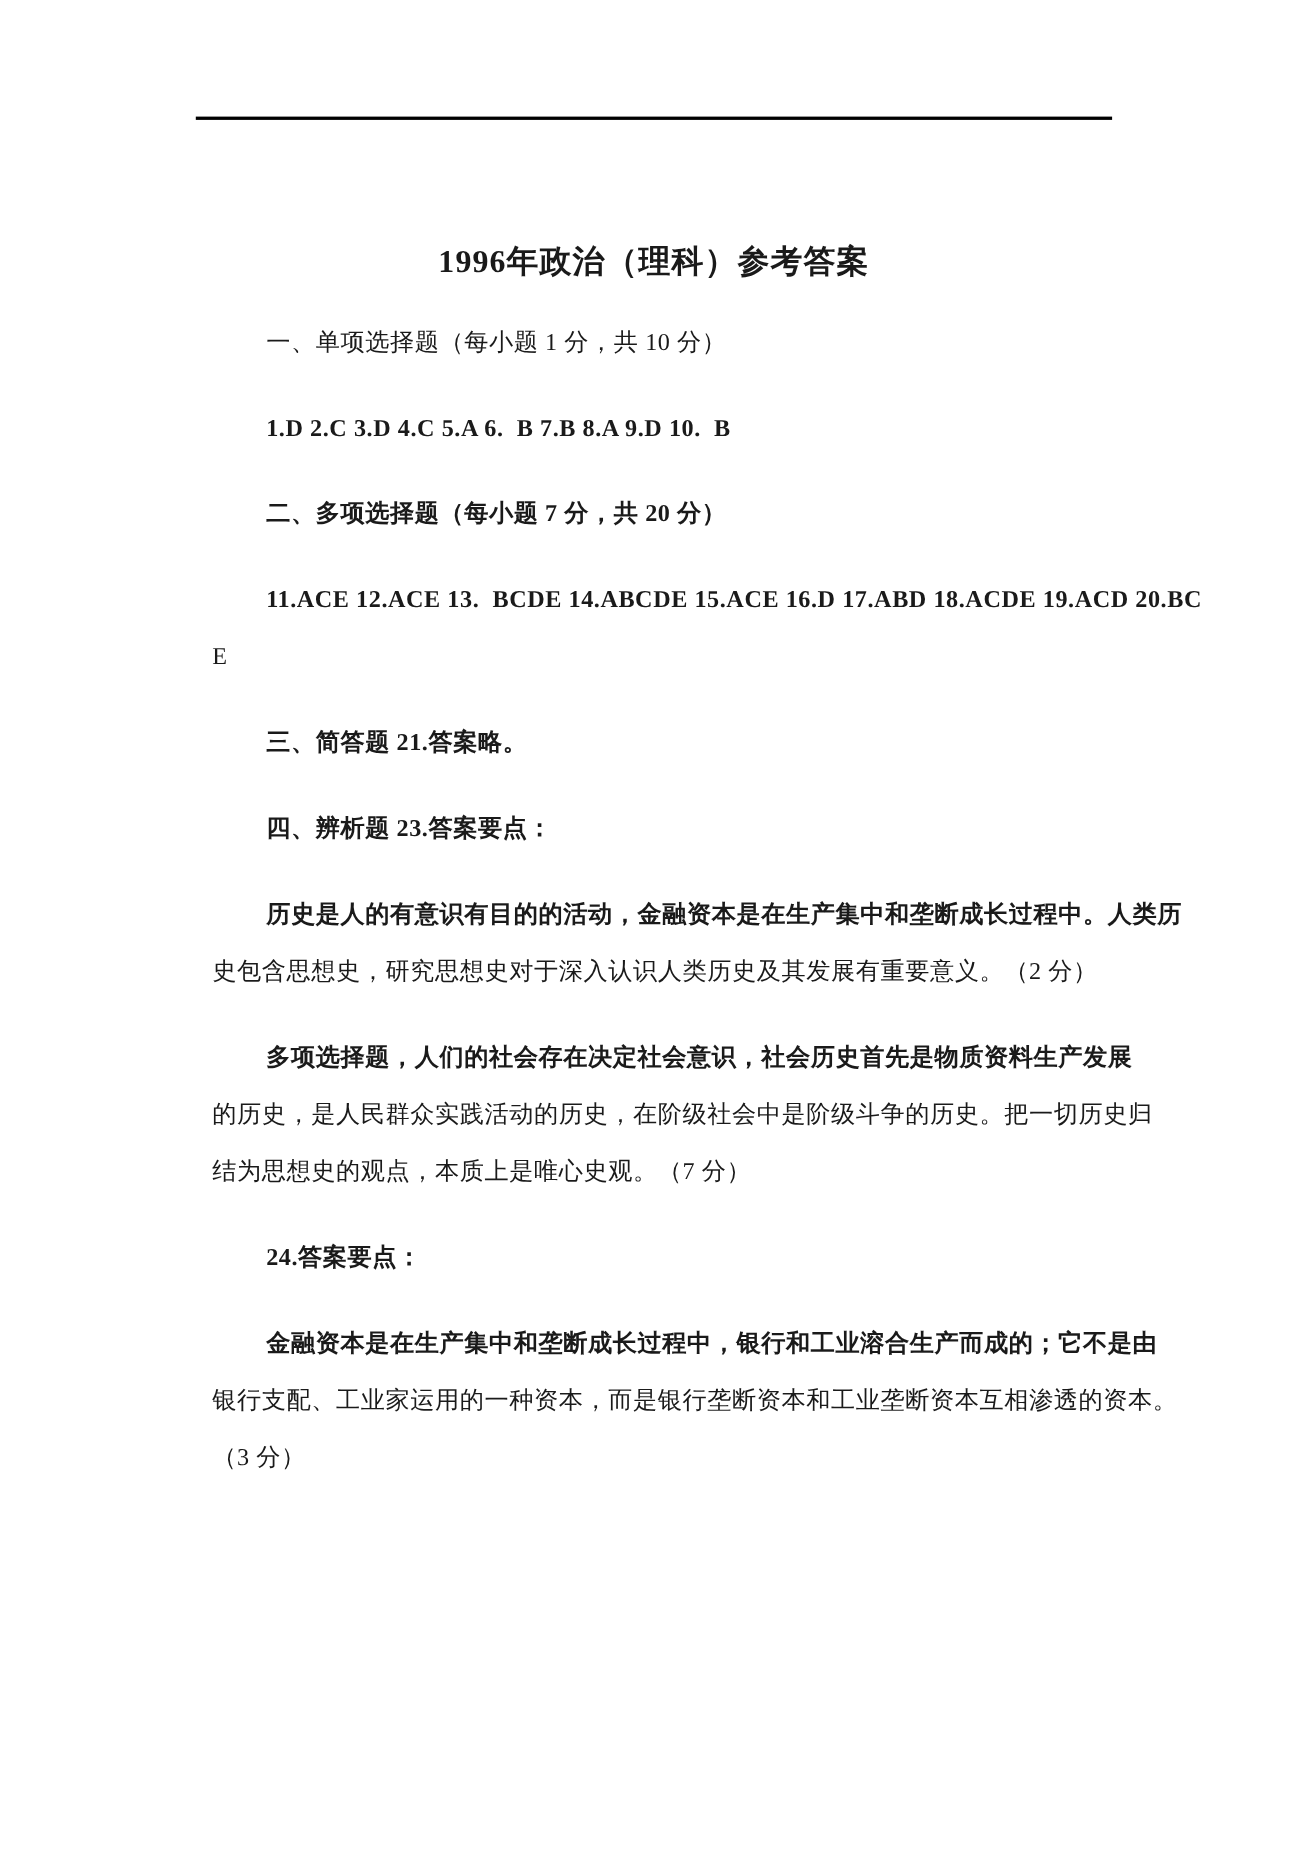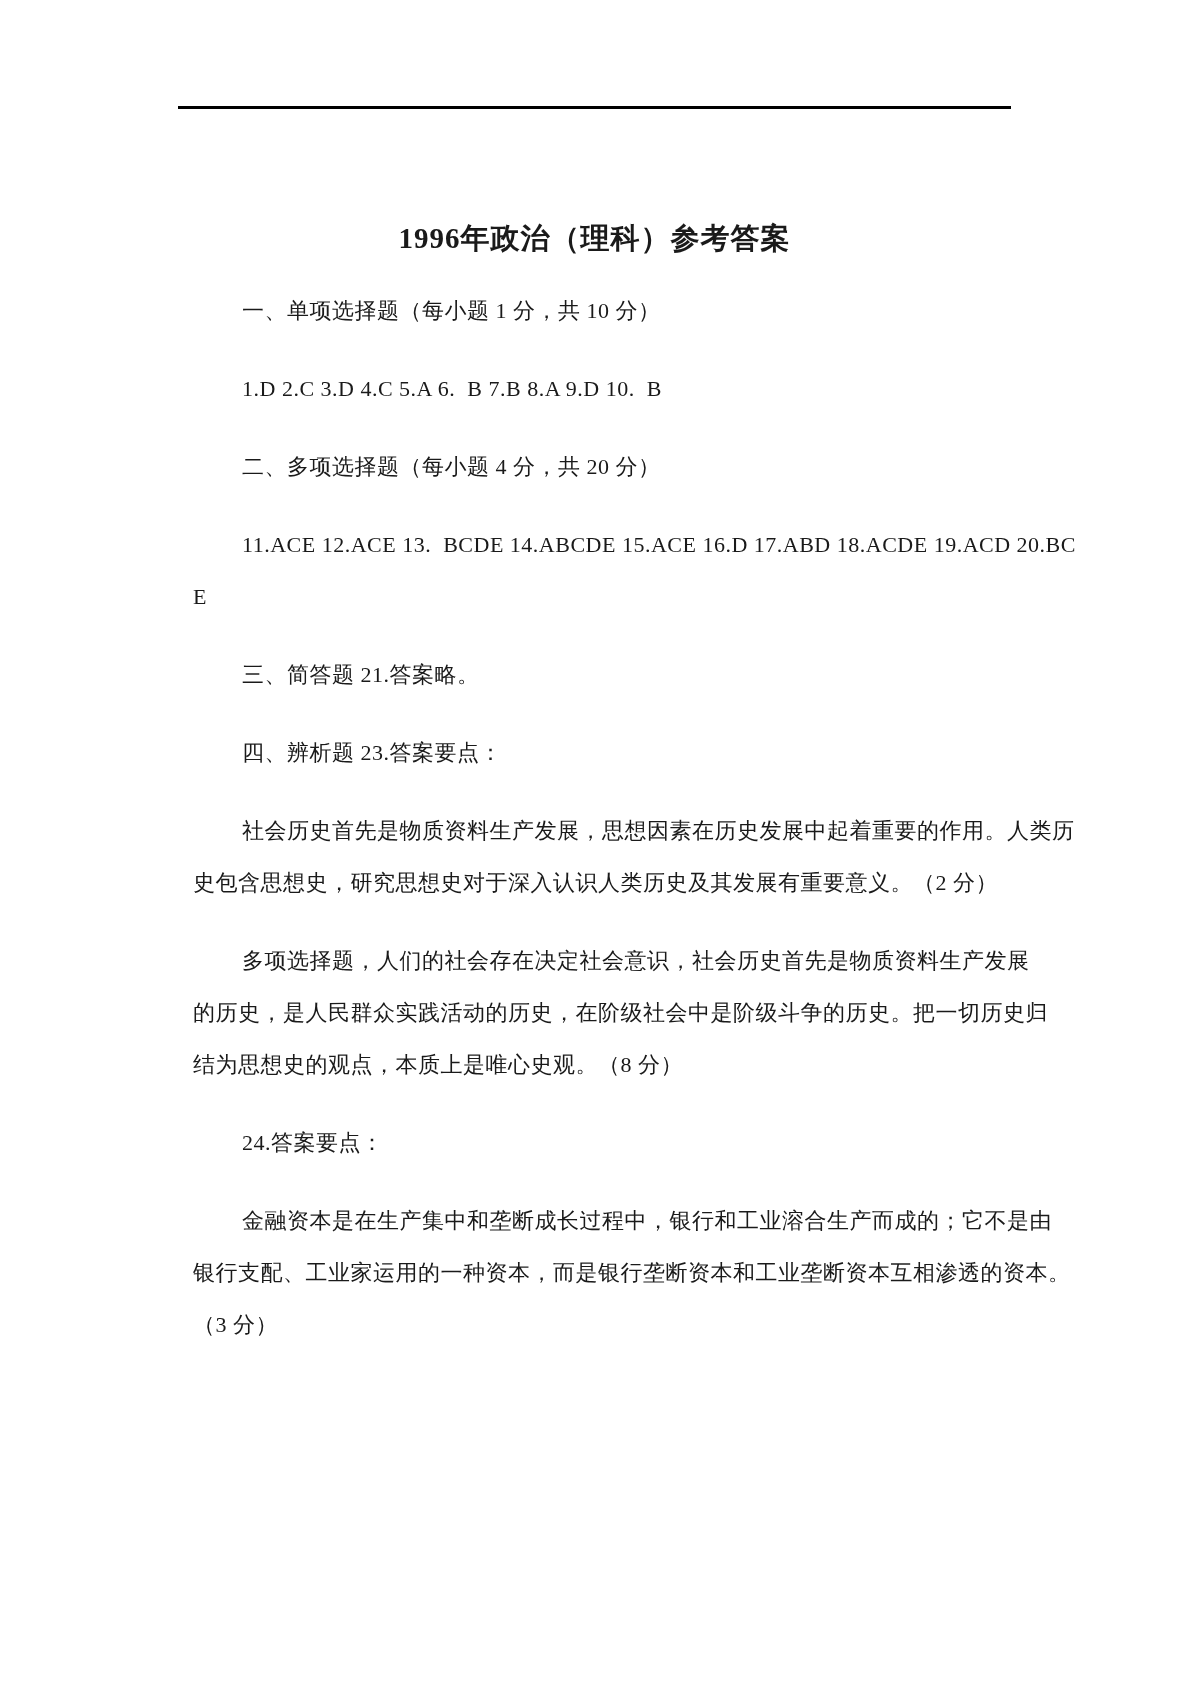--- a/index.html
+++ b/index.html
@@ -44,43 +44,43 @@
     width: 840px;
     margin-left: 15px;
   }
   .line {
     font-size: 22px;
     line-height: 52px;
     white-space: pre;
     letter-spacing: 0.5px;
   }
   .indent { padding-left: 49px; }
-  .gap { margin-top: 26px; }
+  .gap { margin-top: 26px; font-weight: bold; }
 </style>
 </head>
 <body>
 
 <div class="page">
 
   <div class="rule"></div>
 
   <div class="title">1996年政治（理科）参考答案</div>
 
   <div class="content">
     <div class="line indent">一、单项选择题（每小题 1 分，共 10 分）</div>
     <div class="line indent gap">1.D 2.C 3.D 4.C 5.A 6.  B 7.B 8.A 9.D 10.  B</div>
-    <div class="line indent gap">二、多项选择题（每小题 4 分，共 20 分）</div>
+    <div class="line indent gap">二、多项选择题（每小题 7 分，共 20 分）</div>
     <div class="line indent gap">11.ACE 12.ACE 13.  BCDE 14.ABCDE 15.ACE 16.D 17.ABD 18.ACDE 19.ACD 20.BC</div>
     <div class="line">E</div>
     <div class="line indent gap">三、简答题 21.答案略。</div>
     <div class="line indent gap">四、辨析题 23.答案要点：</div>
-    <div class="line indent gap">社会历史首先是物质资料生产发展，思想因素在历史发展中起着重要的作用。人类历</div>
+    <div class="line indent gap">历史是人的有意识有目的的活动，金融资本是在生产集中和垄断成长过程中。人类历</div>
     <div class="line">史包含思想史，研究思想史对于深入认识人类历史及其发展有重要意义。（2 分）</div>
     <div class="line indent gap">多项选择题，人们的社会存在决定社会意识，社会历史首先是物质资料生产发展</div>
     <div class="line">的历史，是人民群众实践活动的历史，在阶级社会中是阶级斗争的历史。把一切历史归</div>
-    <div class="line">结为思想史的观点，本质上是唯心史观。（8 分）</div>
+    <div class="line">结为思想史的观点，本质上是唯心史观。（7 分）</div>
     <div class="line indent gap">24.答案要点：</div>
     <div class="line indent gap">金融资本是在生产集中和垄断成长过程中，银行和工业溶合生产而成的；它不是由</div>
     <div class="line">银行支配、工业家运用的一种资本，而是银行垄断资本和工业垄断资本互相渗透的资本。</div>
     <div class="line">（3 分）</div>
   </div>
 
 </div>
 
 </body></html>

